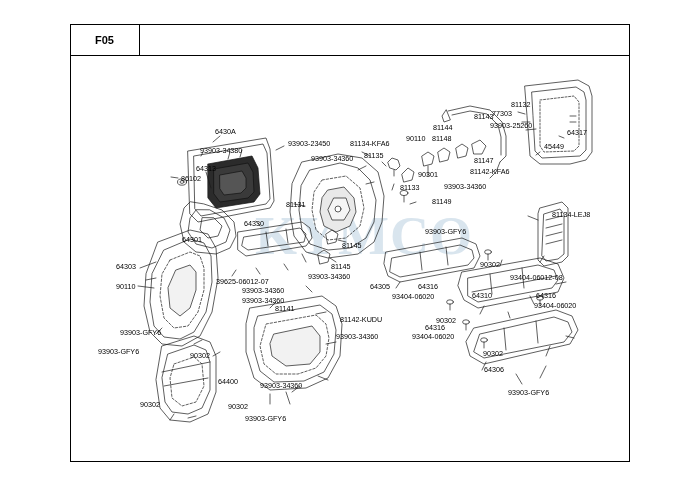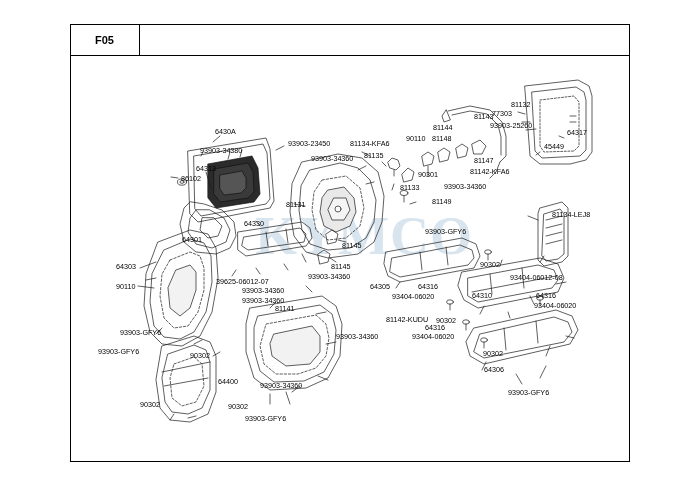--- a/index.html
+++ b/index.html
@@ -355,21 +355,21 @@
       <div class="lbl" style="left: 216px; top: 278px;">39625-06012-07</div>
       <div class="lbl" style="left: 242px; top: 287px;">93903-34360</div>
       <div class="lbl" style="left: 370px; top: 283px;">64305</div>
       <div class="lbl" style="left: 418px; top: 283px;">64316</div>
       <div class="lbl" style="left: 472px; top: 292px;">64310</div>
       <div class="lbl" style="left: 536px; top: 292px;">64316</div>
       <div class="lbl" style="left: 242px; top: 297px;">93903-34360</div>
       <div class="lbl" style="left: 392px; top: 293px;">93404-06020</div>
       <div class="lbl" style="left: 534px; top: 302px;">93404-06020</div>
       <div class="lbl" style="left: 275px; top: 305px;">81141</div>
-      <div class="lbl" style="left: 340px; top: 316px; padding-left: 46px;">81142-KUDU</div>
+      <div class="lbl" style="left: 340px; top: 316px;">81142-KUDU</div>
       <div class="lbl" style="left: 436px; top: 317px;">90302</div>
       <div class="lbl" style="left: 425px; top: 324px;">64316</div>
       <div class="lbl" style="left: 336px; top: 333px;">93903-34360</div>
       <div class="lbl" style="left: 412px; top: 333px;">93404-06020</div>
       <div class="lbl" style="left: 120px; top: 329px;">93903-GFY6</div>
       <div class="lbl" style="left: 98px; top: 348px;">93903-GFY6</div>
       <div class="lbl" style="left: 190px; top: 352px;">90302</div>
       <div class="lbl" style="left: 483px; top: 350px;">90302</div>
       <div class="lbl" style="left: 484px; top: 366px; text-align: right;">64306</div>
       <div class="lbl" style="left: 218px; top: 378px;">64400</div>

